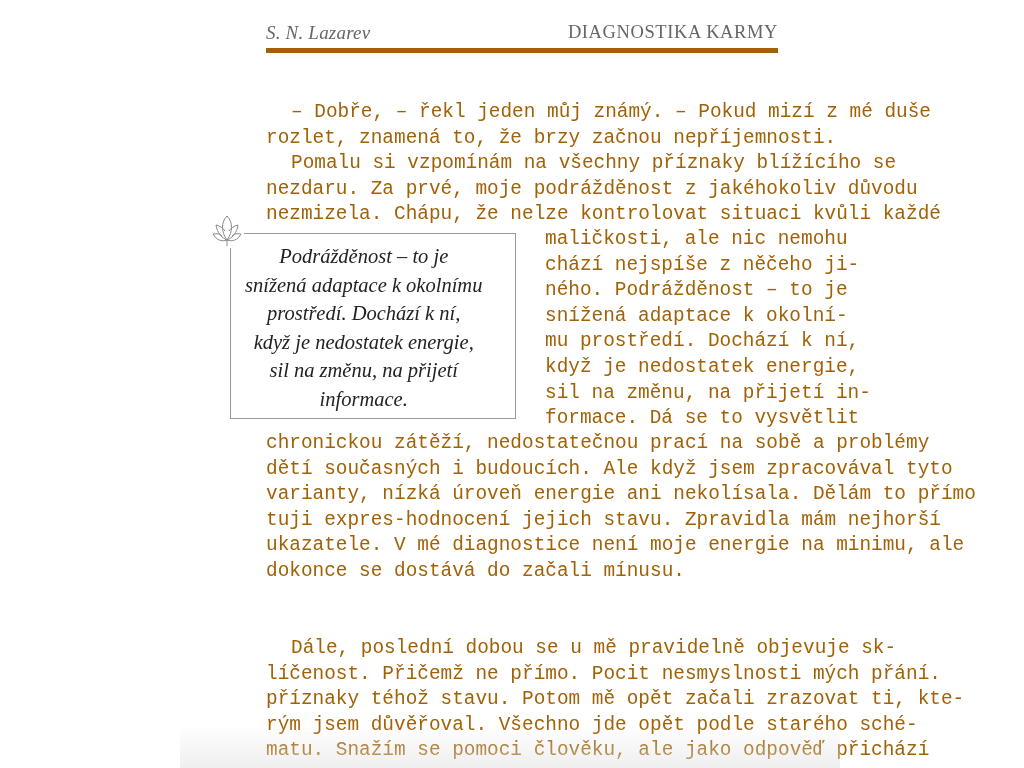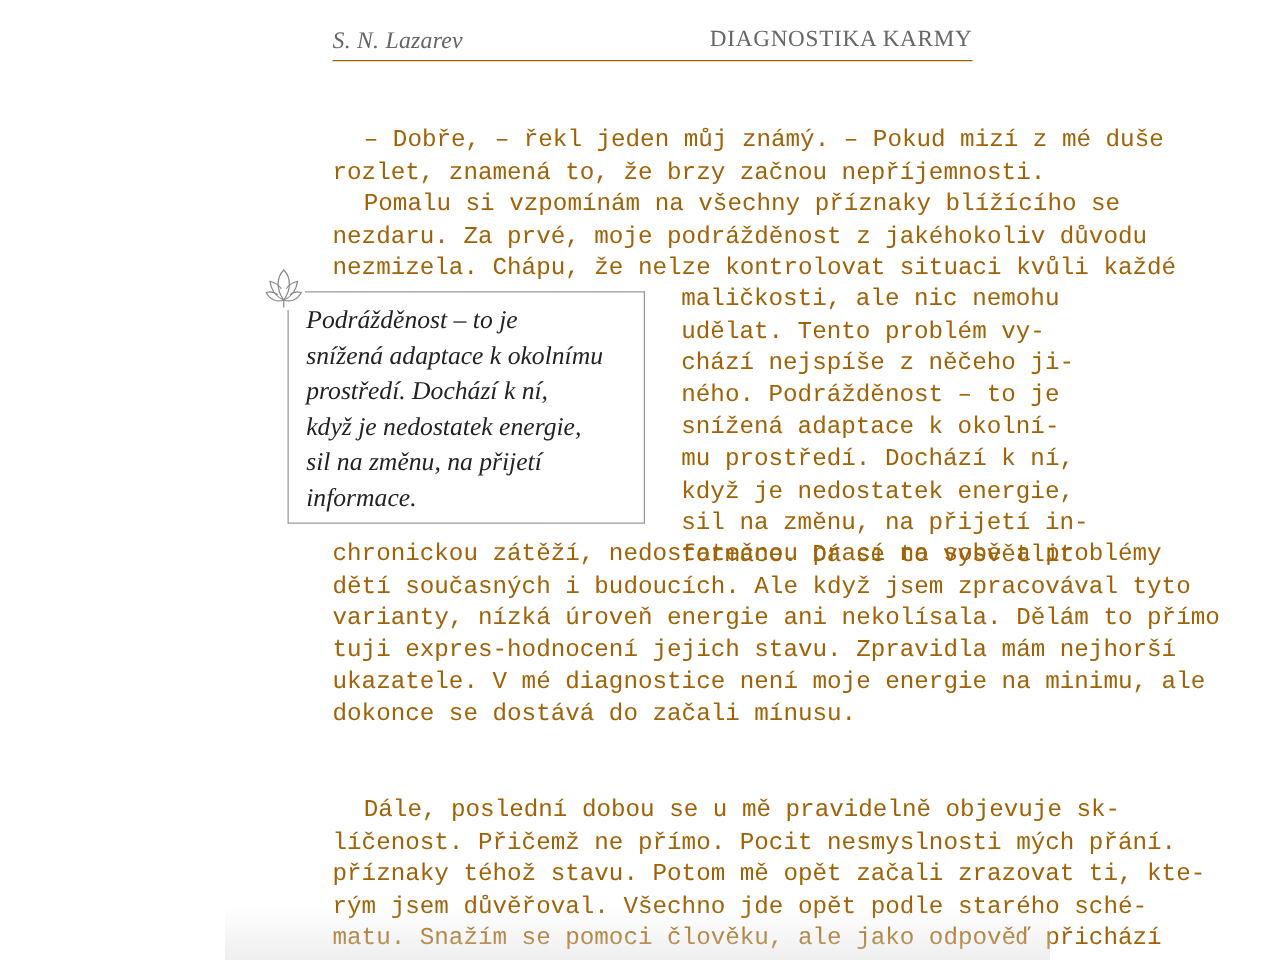--- a/index.html
+++ b/index.html
@@ -15,21 +15,21 @@
     width: 1024px;
     height: 768px;
     background: #ffffff;
   }
   .header {
     position: absolute;
     left: 266px;
     top: 22px;
     width: 512px;
     height: 26px;
-    border-bottom: 1px solid #a16207;
+    border-bottom: 5px solid #a16207;
     font-family: "Liberation Serif", "DejaVu Serif", serif;
     color: #666666;
   }
   .header .author {
     position: absolute;
     left: 0;
     top: 0;
     font-style: italic;
     font-size: 19px;
     letter-spacing: 0.2px;
@@ -92,21 +92,21 @@
   .callout-text {
     position: absolute;
     left: 14px;
     top: 8px;
     font-family: "Liberation Serif", "DejaVu Serif", serif;
     font-style: italic;
     font-size: 20.5px;
     line-height: 28.6px;
     color: #222222;
   }
-  .callout-text .line { height: 28.6px; }
+  .callout-text .line { height: 28.6px; text-align: center; }
   .lotus {
     position: absolute;
     left: 210px;
     top: 212px;
     width: 34px;
     height: 36px;
     background: #ffffff;
   }
   .fade {
     position: absolute;
@@ -131,21 +131,20 @@
   <div class="text block-top">
     <span class="line indent">– Dobře, – řekl jeden můj známý. – Pokud mizí z mé duše</span>
     <span class="line">rozlet, znamená to, že brzy začnou nepříjemnosti.</span>
     <span class="line just indent">Pomalu si vzpomínám na všechny příznaky blížícího se</span>
     <span class="line just">nezdaru. Za prvé, moje podrážděnost z jakéhokoliv důvodu</span>
     <span class="line just">nezmizela. Chápu, že nelze kontrolovat situaci kvůli každé</span>
   </div>
 
   <div class="text block-right">
     <span class="line just">maličkosti, ale nic nemohu</span>
-    <span class="line just">udělat. Tento problém vy-</span>
     <span class="line just">chází nejspíše z něčeho ji-</span>
     <span class="line just">ného. Podrážděnost – to je</span>
     <span class="line just">snížená adaptace k okolní-</span>
     <span class="line just">mu prostředí. Dochází k ní,</span>
     <span class="line just">když je nedostatek energie,</span>
     <span class="line just">sil na změnu, na přijetí in-</span>
     <span class="line just">formace. Dá se to vysvětlit</span>
   </div>
 
   <div class="callout">

